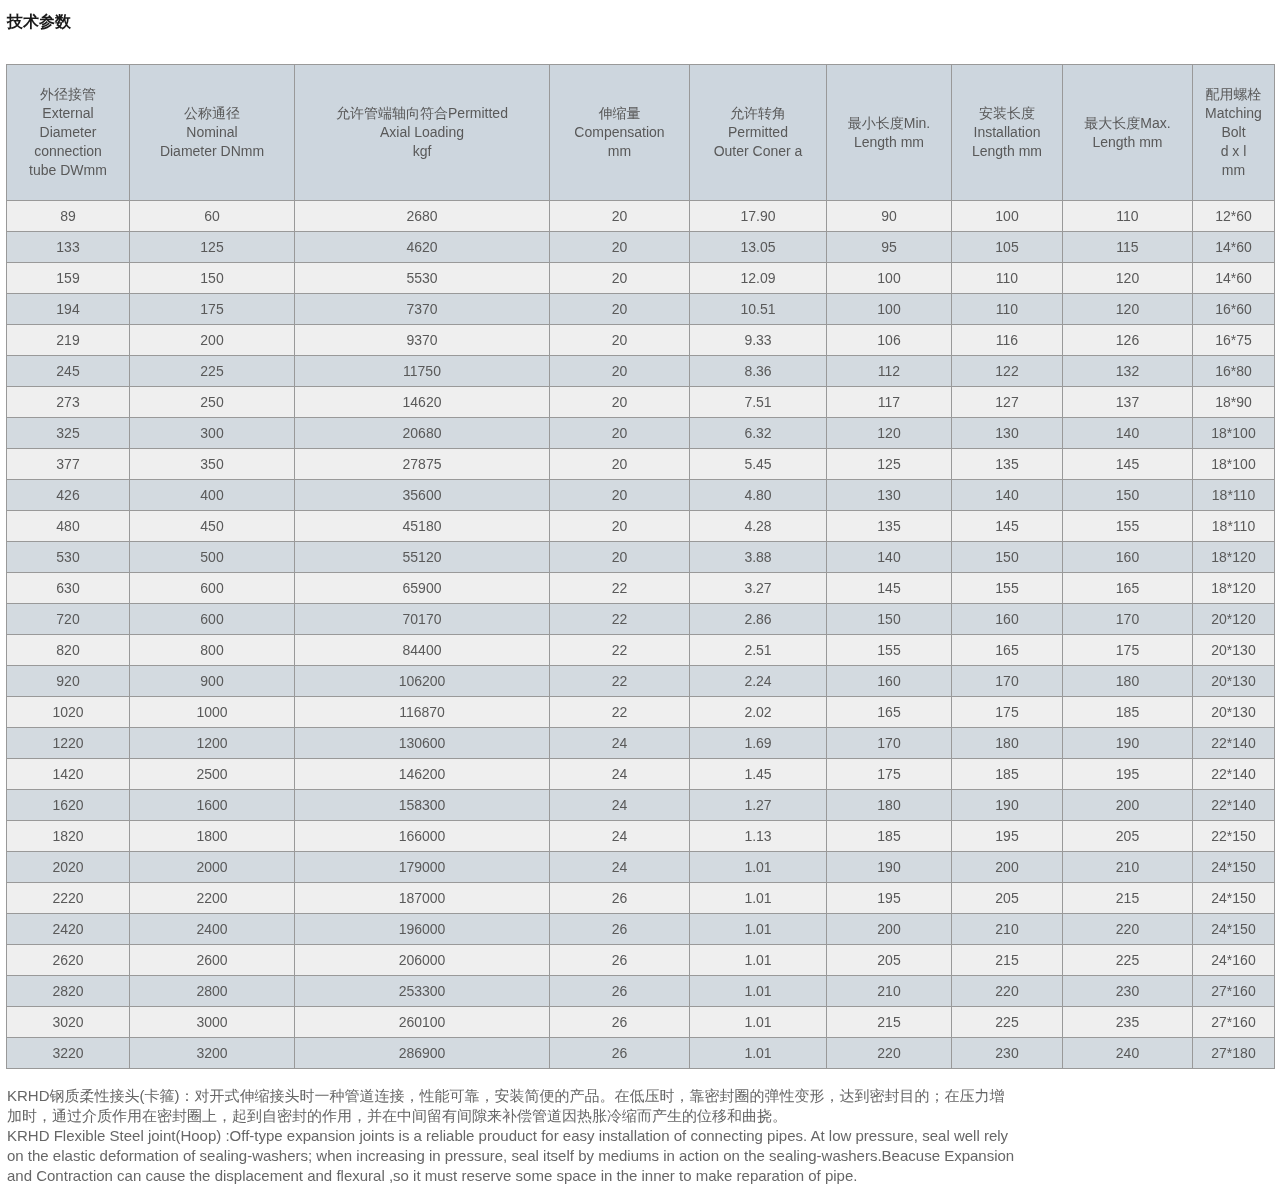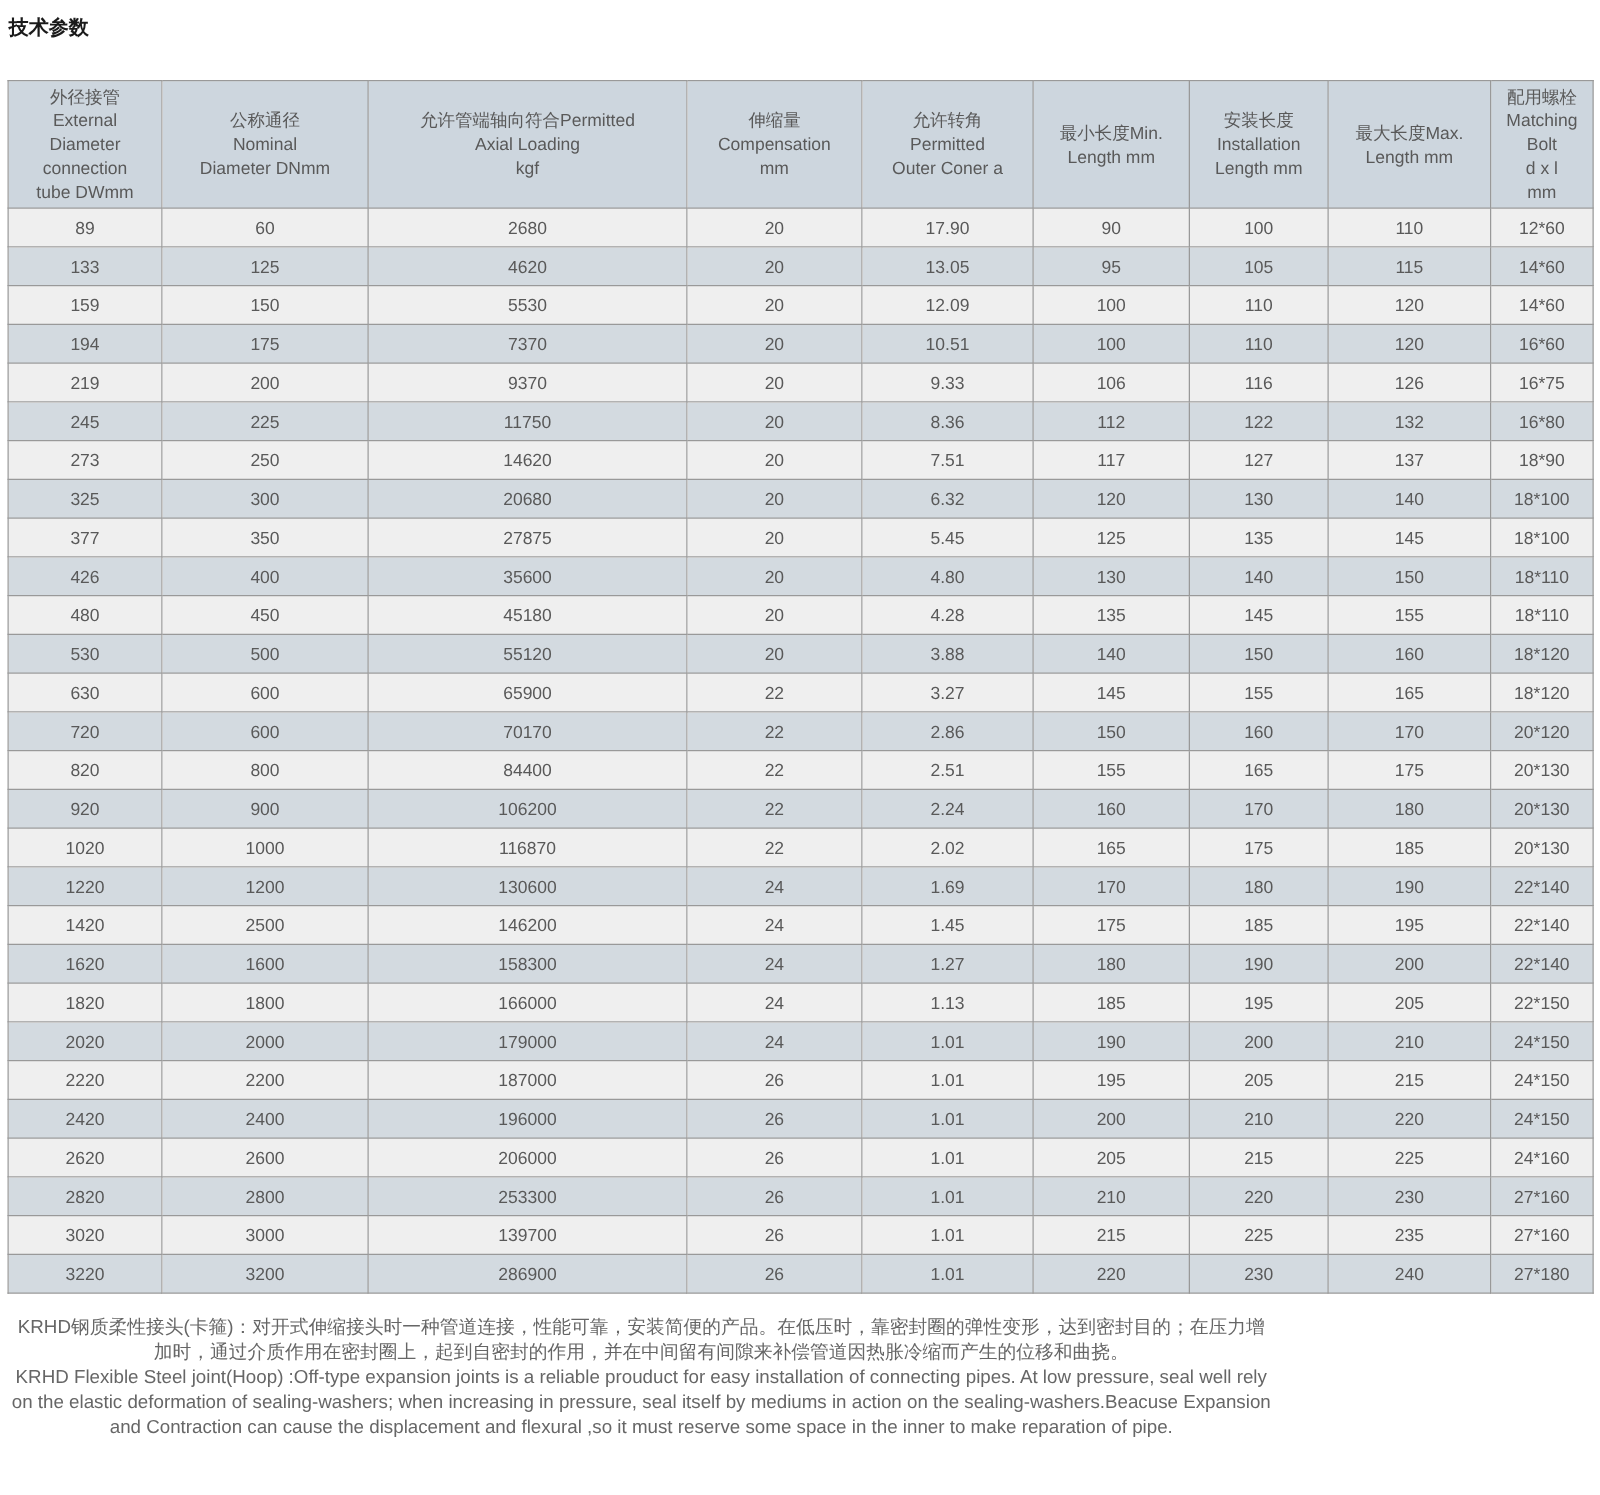--- a/index.html
+++ b/index.html
@@ -33,41 +33,40 @@
     text-align: center;
     vertical-align: middle;
     color: #595959;
     overflow: hidden;
   }
   table.tech-table th {
     background: #cdd6de;
     font-weight: normal;
     font-size: 14px;
     line-height: 19px;
-    padding: 3px 2px;
+    padding: 20px 2px;
     white-space: pre-line;
   }
   table.tech-table td {
     font-size: 14px;
     height: 30px;
     padding: 0 2px;
   }
   table.tech-table tbody tr:nth-child(odd) td {
     background: #efefef;
   }
   table.tech-table tbody tr:nth-child(even) td {
     background: #d3dae0;
   }
   .notes {
     margin-top: 17px;
     padding: 0 4px 0 2px;
     color: #666666;
     font-size: 15px;
     line-height: 20px;
-    text-align: center;
   }
   .notes p {
     margin: 0;
   }
 </style>
 </head>
 <body>
 
 <div class="page">
 
@@ -401,21 +400,21 @@
           <td>26</td>
           <td>1.01</td>
           <td>210</td>
           <td>220</td>
           <td>230</td>
           <td>27*160</td>
         </tr>
         <tr>
           <td>3020</td>
           <td>3000</td>
-          <td>139700</td>
+          <td>260100</td>
           <td>26</td>
           <td>1.01</td>
           <td>215</td>
           <td>225</td>
           <td>235</td>
           <td>27*160</td>
         </tr>
         <tr>
           <td>3220</td>
           <td>3200</td>

